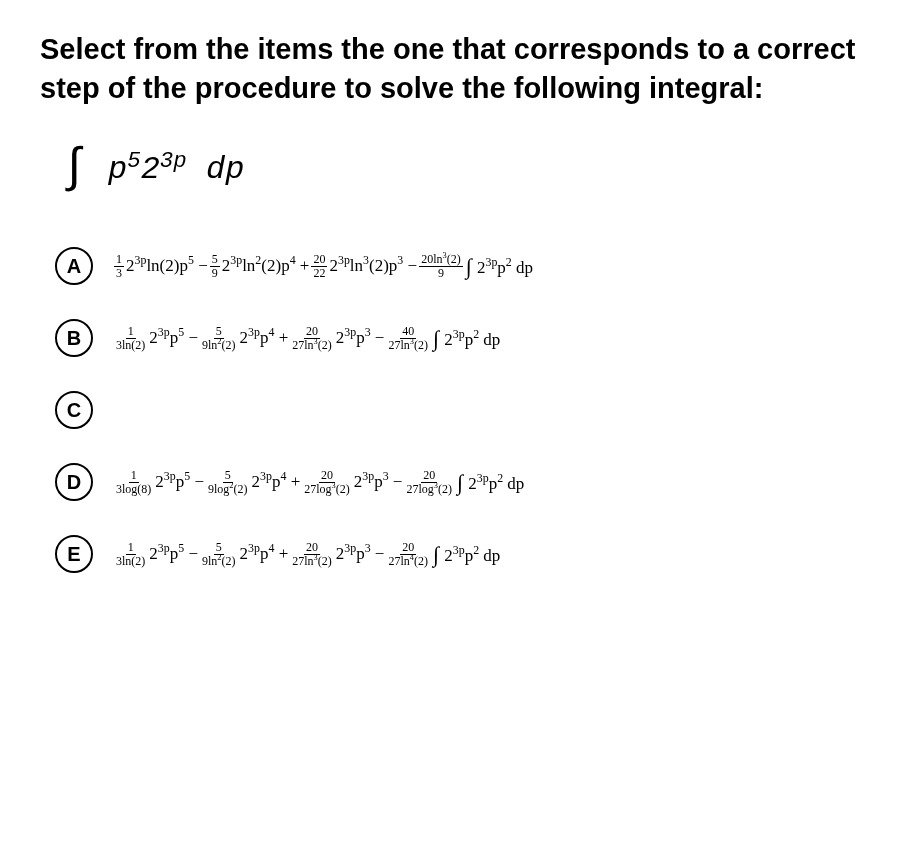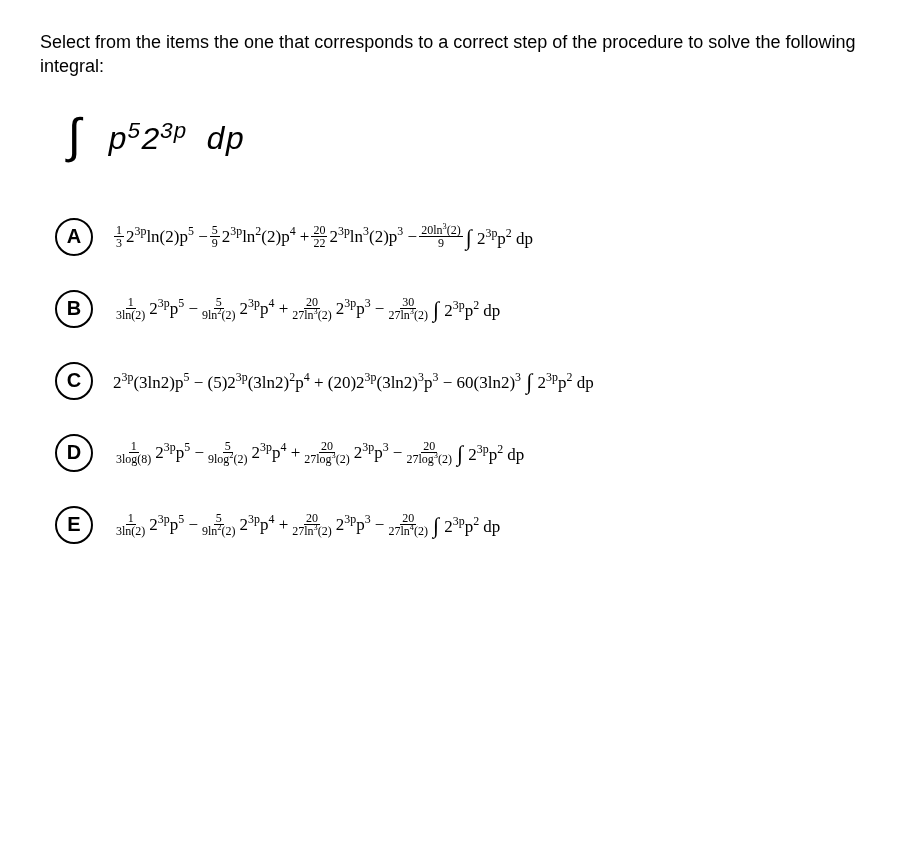--- a/index.html
+++ b/index.html
@@ -9,22 +9,22 @@
     }
     body {
       font-family: Arial, Helvetica, sans-serif;
       background: #fff;
       width: 909px;
       height: 843px;
       padding: 30px 40px;
       color: #000;
     }
     .prompt {
-      font-size: 18px;
-      font-weight: normal;
+      font-size: 29px;
+      font-weight: bold;
       line-height: 1.35;
       margin-bottom: 35px;
     }
     .integral {
       font-size: 32px;
       font-family: Liberation Mono, monospace;
       margin: 20px 0 45px 20px;
       font-style: italic;
     }
     .integral .int-sign {
@@ -144,31 +144,28 @@
           <span class="num">5</span>
           <span class="den">9ln<sup>2</sup>(2)</span>
         </span>
         <span class="mid">2<sup>3p</sup>p<sup>4</sup> + </span>
         <span class="frac">
           <span class="num">20</span>
           <span class="den">27ln<sup>3</sup>(2)</span>
         </span>
         <span class="mid">2<sup>3p</sup>p<sup>3</sup> − </span>
         <span class="frac">
-          <span class="num">30</span>
+          <span class="num">40</span>
           <span class="den">27ln<sup>3</sup>(2)</span>
         </span>
         <span class="mid"> <span class="int-s">∫</span> 2<sup>3p</sup>p<sup>2</sup> dp</span>
       </div>
   </div>
   <div class="option-row">
     <div class="option-label">C</div>
-    <div class="option-expr">
-        <span class="mid">2<sup>3p</sup>(3ln2)p<sup>5</sup> − (5)2<sup>3p</sup>(3ln2)<sup>2</sup>p<sup>4</sup> + (20)2<sup>3p</sup>(3ln2)<sup>3</sup>p<sup>3</sup> − 60(3ln2)<sup>3</sup> <span class="int-s">∫</span> 2<sup>3p</sup>p<sup>2</sup> dp</span>
-      </div>
   </div>
   <div class="option-row">
     <div class="option-label">D</div>
     <div class="option-expr">
         <span class="frac">
           <span class="num">1</span>
           <span class="den">3log(8)</span>
         </span>
         <span class="mid">2<sup>3p</sup>p<sup>5</sup> − </span>
         <span class="frac">

